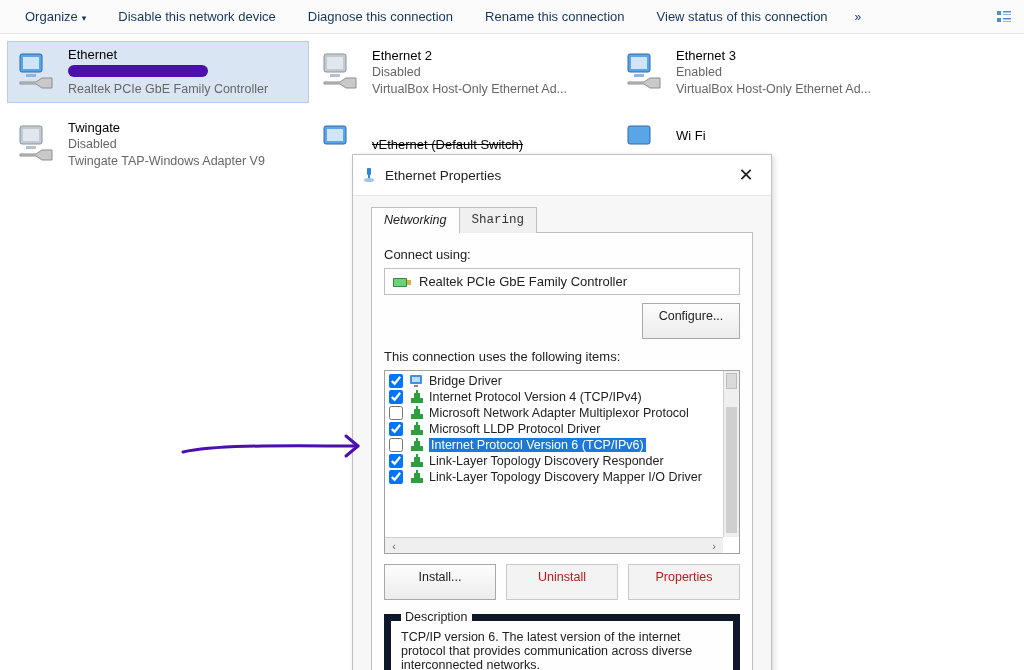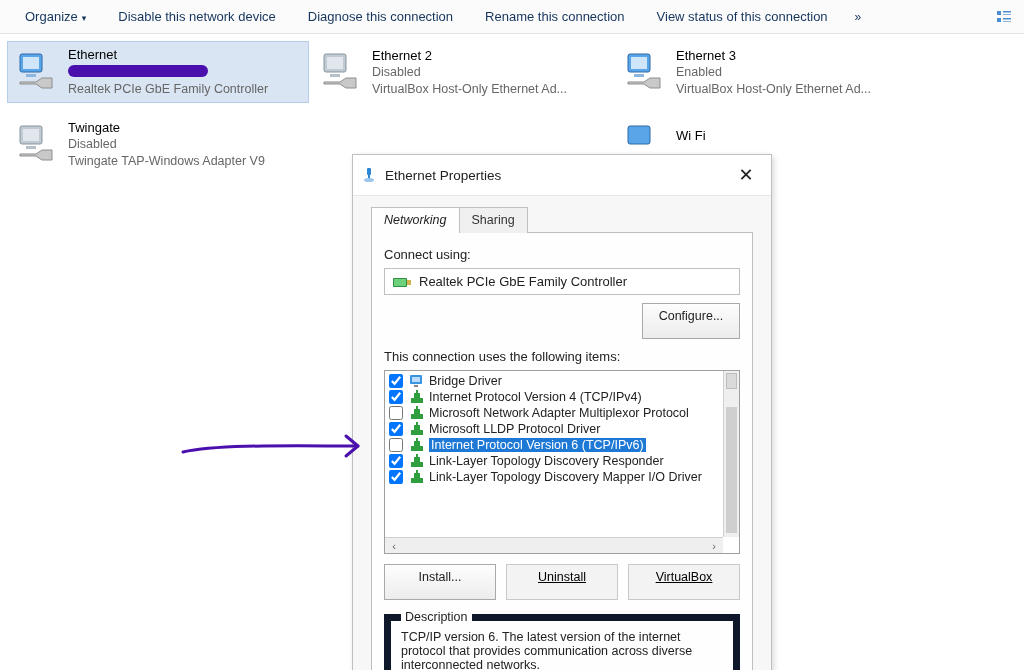--- a/index.html
+++ b/index.html
@@ -28,30 +28,30 @@
   .dialog { position: absolute; left: 352px; top: 120px; width: 420px; background: #f7f7f7; border: 1px solid #bfbfbf; box-shadow: 2px 2px 6px rgba(0,0,0,0.15); }
   .dlg-title { display: flex; align-items: center; gap: 8px; padding: 6px 8px; background: #fff; border-bottom: 1px solid #e7e7e7; }
   .dlg-title .ttl { flex: 1; font-size: 13.5px; }
   .dlg-close { width: 34px; height: 28px; display: flex; align-items: center; justify-content: center; cursor: default; font-size: 18px; }
 
   .dlg-body { padding: 10px 18px 10px 18px; }
 
   .tabs { display: flex; }
   .tab { padding: 5px 12px 6px; font-size: 12.5px; border: 1px solid #bfbfbf; border-bottom: none; background: #f7f7f7; position: relative; top: 1px; }
   .tab.active { background: #fefefe; z-index: 2; font-style: italic; }
-  .tab:not(.active) { background: #f0f0f0; color: #333; }
+  .tab:not(.active) { background: #f0f0f0; color: #333; font-family: Liberation Mono, monospace; }
   .tab + .tab { margin-left: -1px; }
   .tab-panel { border: 1px solid #bfbfbf; background: #fefefe; padding: 10px 12px 4px; }
 
   .lbl { margin: 4px 0 6px; }
   .connectbox { display: flex; align-items: center; gap: 8px; border: 1px solid #bfbfbf; background: #fff; padding: 5px 8px; margin-bottom: 8px; }
 
   .btnrow-right { text-align: right; margin-bottom: 10px; }
   .btn { display: inline-block; min-width: 98px; height: 36px; line-height: 24px; text-align: center; border: 1px solid #a9a9a9; background: linear-gradient(#fdfdfd,#ececec); font-size: 12.5px; padding: 0 10px; }
-  .btn.disabled { color: #000000; border-color: #c9c9c9; background: #f3f3f3; text-decoration: underline; }
+  .btn.disabled { color: #b91c1c; border-color: #c9c9c9; background: #f3f3f3; }
 
   .items-box { border: 1px solid #a0a0a0; background: #fff; height: 184px; position: relative; margin-bottom: 10px; }
   .items-inner { position: absolute; left: 0; top: 0; right: 16px; bottom: 16px; overflow: hidden; padding: 2px 0; }
   .scroll-v { position: absolute; right: 0; top: 0; width: 16px; bottom: 16px; background: #efefef; border-left: 1px solid #d0d0d0; }
   .scroll-v .thumb { position: absolute; left: 2px; right: 2px; top: 2px; height: 16px; background: #dadada; border: 1px solid #bdbdbd; }
   .scroll-v .knob  { position: absolute; left: 2px; right: 2px; top: 36px; bottom: 4px; background: #cfcfcf; }
   .scroll-h { position: absolute; left: 0; right: 16px; bottom: 0; height: 16px; background: #efefef; border-top: 1px solid #d0d0d0; }
   .scroll-h .arrow { position: absolute; top: 0; width: 18px; height: 16px; display: flex; align-items: center; justify-content: center; color: #666; font-size: 11px; }
   .scroll-h .arrow.l { left: 0; }
   .scroll-h .arrow.r { right: 0; }
@@ -157,20 +157,31 @@
           <path d="M6 30 h16 l6 -4 h10 v10 h-10 l-6 -4 h-16 z" fill="#c9c9c9" stroke="#8d8d8d"></path>
         </svg>
     </span>
     <div class="net-text">
       <div class="title">Twingate</div>
       <div class="sub">Disabled</div>
       <div class="sub">Twingate TAP-Windows Adapter V9</div>
     </div>
   </div>
 
+  <div class="net-item" style="left:312px; top:80px;">
+    <span>
+      <svg class="net-icon" viewBox="0 0 44 40">
+          <rect x="6" y="2" width="22" height="18" rx="2" fill="#5aa5e8" stroke="#2c6aa8"></rect>
+          <rect x="9" y="5" width="16" height="12" fill="#cfe6fa"></rect>
+        </svg>
+    </span>
+    <div class="net-text">
+      <div class="title" style="text-decoration:line-through;">vEthernet (Default Switch)</div>
+    </div>
+  </div>
 
   <div class="net-item" style="left:616px; top:80px;">
     <span>
       <svg class="net-icon" viewBox="0 0 44 40">
           <rect x="6" y="2" width="22" height="18" rx="2" fill="#5aa5e8" stroke="#2c6aa8"></rect>
         </svg>
     </span>
     <div class="net-text">
       <div class="title">Wi&nbsp;Fi</div>
       <div class="sub">&nbsp;</div>
@@ -301,21 +312,21 @@
           </div>
           <div class="scroll-h">
             <span class="arrow l">‹</span>
             <span class="arrow r">›</span>
           </div>
         </div>
 
         <div class="btnrow3">
           <span class="btn">Install...</span>
           <span class="btn disabled">Uninstall</span>
-          <span class="btn disabled">VirtualBox</span>
+          <span class="btn disabled">Properties</span>
         </div>
 
         <fieldset class="desc">
           <legend>Description</legend>
           <div>TCP/IP version 6. The latest version of the internet protocol that provides communication across diverse interconnected networks.</div>
         </fieldset>
 
       </div>
     </div>
 

